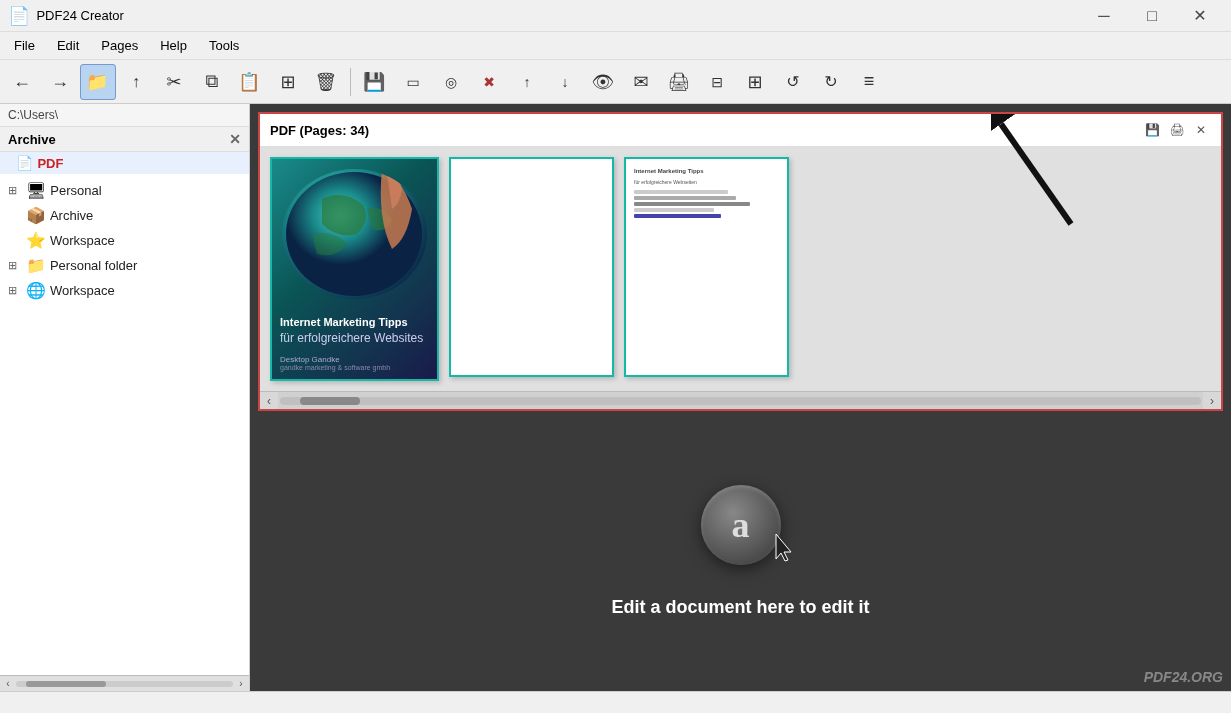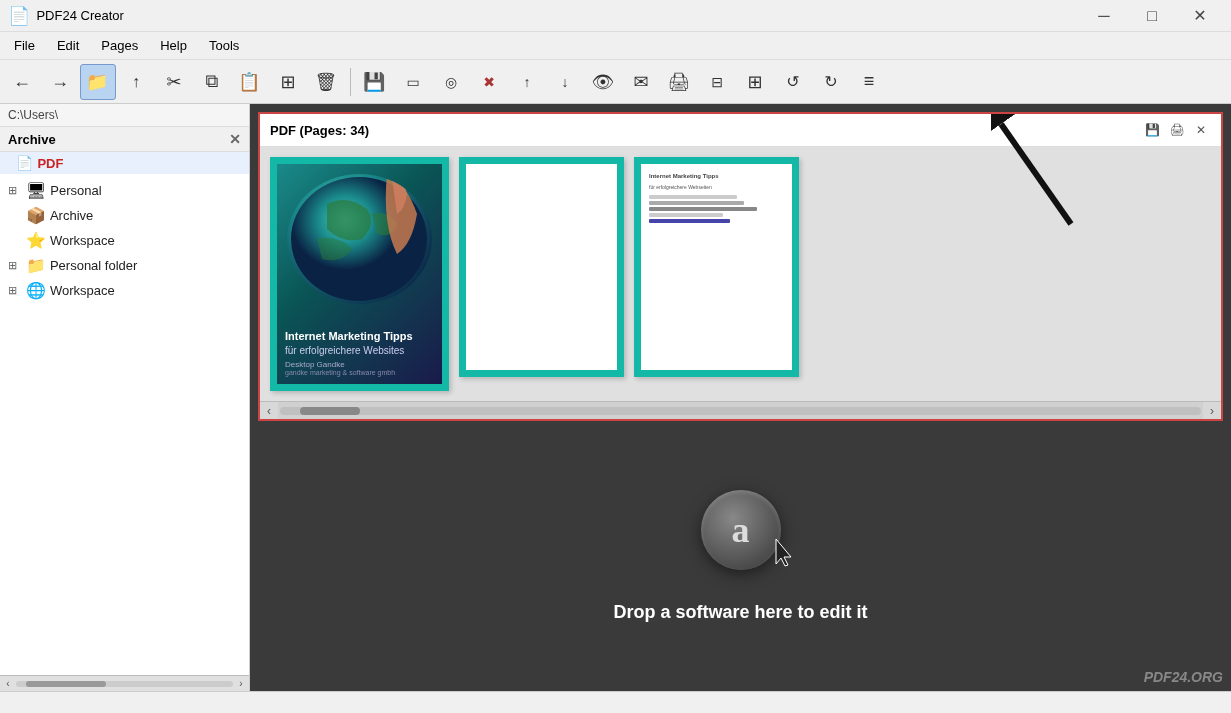--- a/index.html
+++ b/index.html
@@ -153,21 +153,21 @@
       display: flex;
       flex-direction: row;
       padding: 10px;
       gap: 10px;
       background: #e0e0e0;
       min-height: 240px;
     }
 
     .pdf-page {
       background: #fff;
-      border: 7px solid #14b8a6;
+      border: 2px solid #14b8a6;
       box-shadow: 2px 2px 5px rgba(0,0,0,0.2);
       overflow: hidden;
       flex-shrink: 0;
     }
 
     
     #page-cover {
       width: 165px;
       height: 220px;
       background: linear-gradient(135deg, #1a8a8a 0%, #0a5555 40%, #1a1a4a 100%);
@@ -190,23 +190,23 @@
       padding: 8px;
       color: #fff;
     }
     #page-cover-title {
       font-size: 11px;
       font-weight: bold;
       line-height: 1.3;
       margin-bottom: 2px;
     }
     #page-cover-subtitle {
-      font-size: 10px;
+      font-size: 12px;
       color: #cce;
-      margin-bottom: 4px;
+      margin-bottom: 10px;
     }
     #page-cover-author {
       font-size: 8px;
       color: #aac;
     }
     #page-cover-company {
       font-size: 7px;
       color: #88a;
     }
 
@@ -543,21 +543,21 @@
       </div>
 
       <div id="drop-area">
         <div id="drop-icon">a</div>
 
         <div style="position:relative; width:0; height:0;">
           <svg width="30" height="36" viewBox="0 0 30 36" style="position:absolute; left:30px; top:-50px;">
             <path d="M5,3 L5,28 L10,22 L14,30 L17,29 L13,21 L20,21 Z" fill="#222" stroke="#fff" stroke-width="1"></path>
           </svg>
         </div>
-        <div id="drop-text">Drop a software here to edit it</div>
+        <div id="drop-text">Edit a document here to edit it</div>
       </div>
     </div>
 
     <div id="pdf24-brand" style="position:absolute; bottom:6px; right:8px; font-size:14px; font-weight:bold; color:#888; font-style:italic; z-index:5;">PDF24.ORG</div>
   </div>
 </div>
 
 <div id="statusbar">
   <div id="statusbar-left">
     <span></span>

